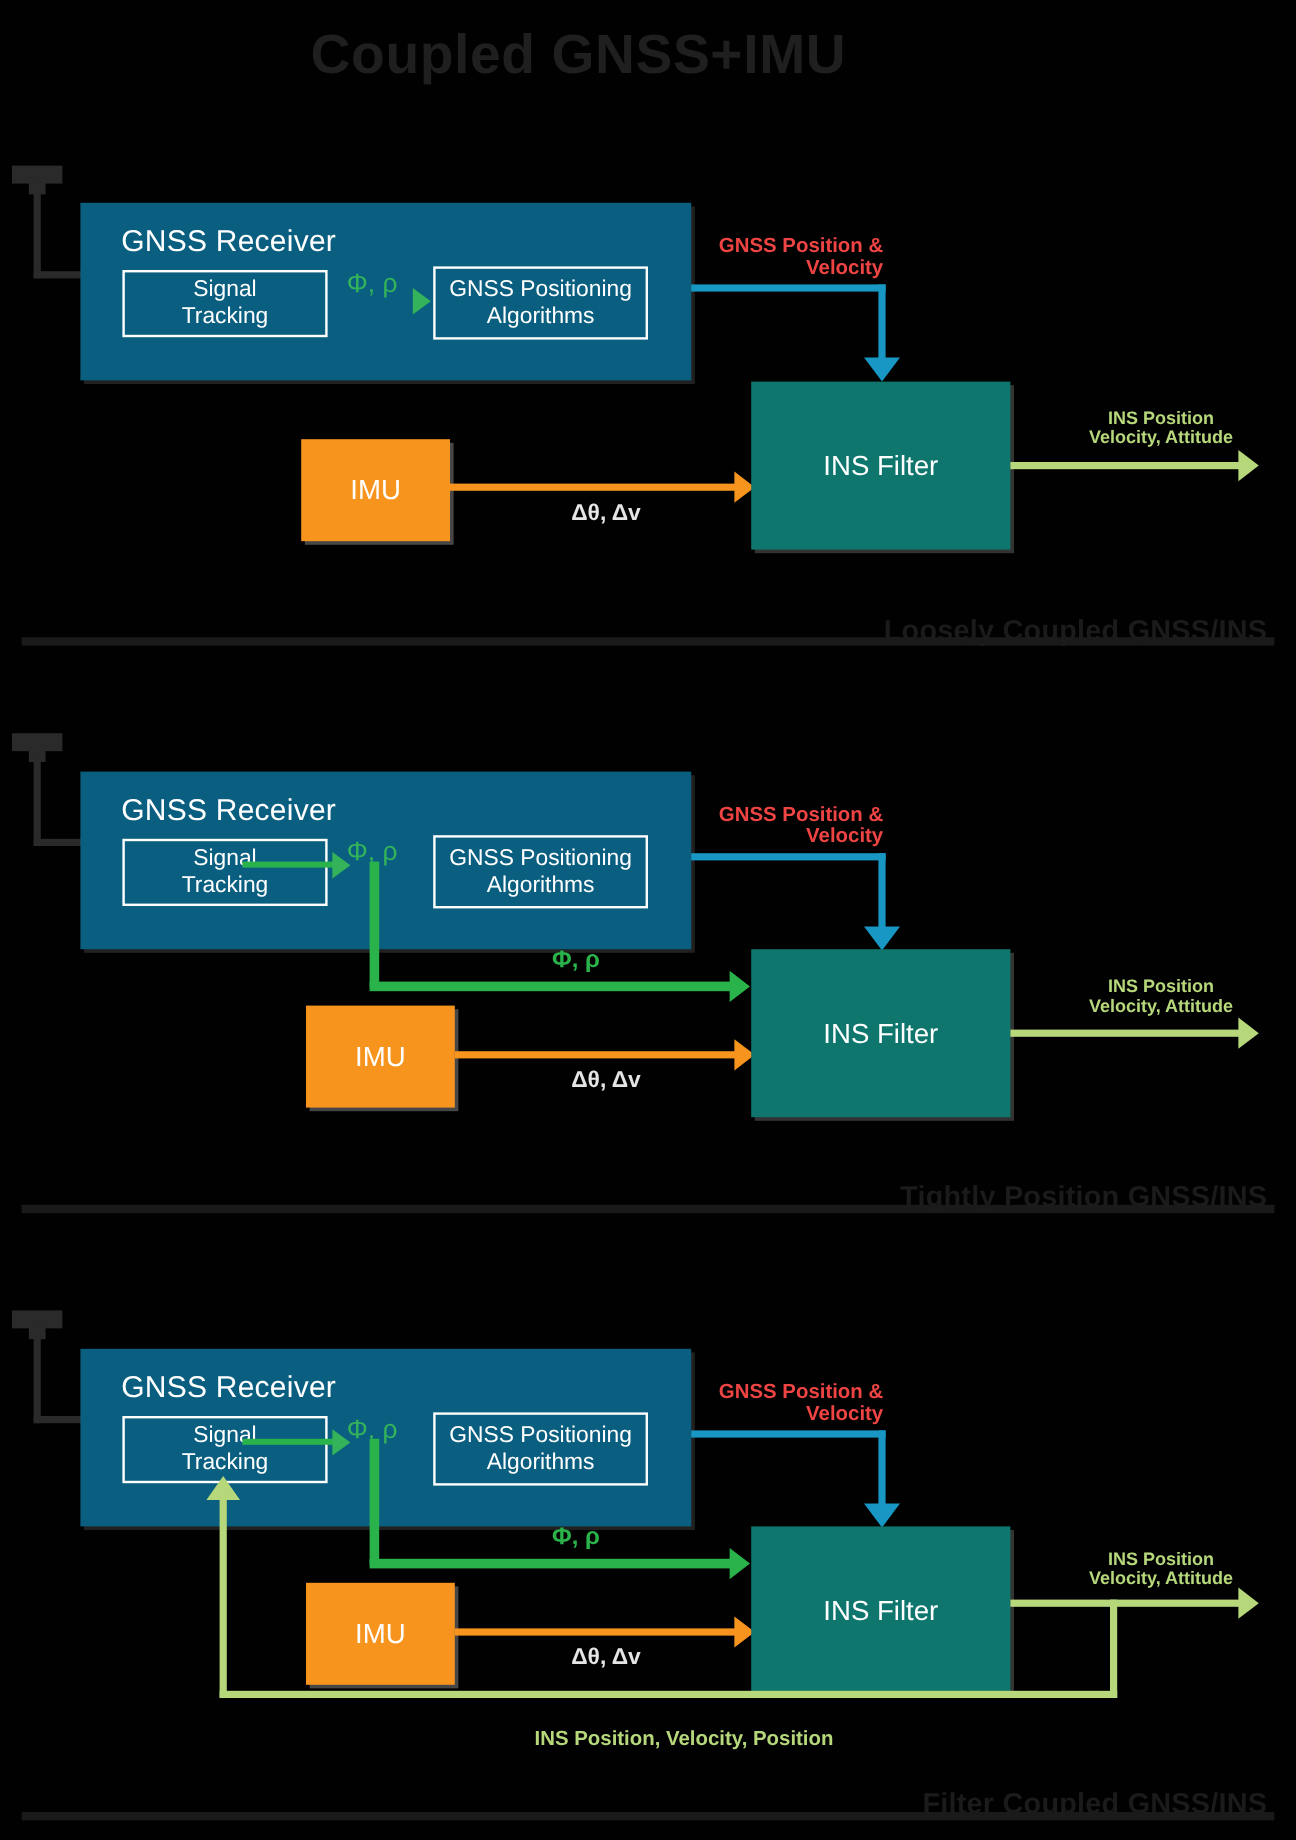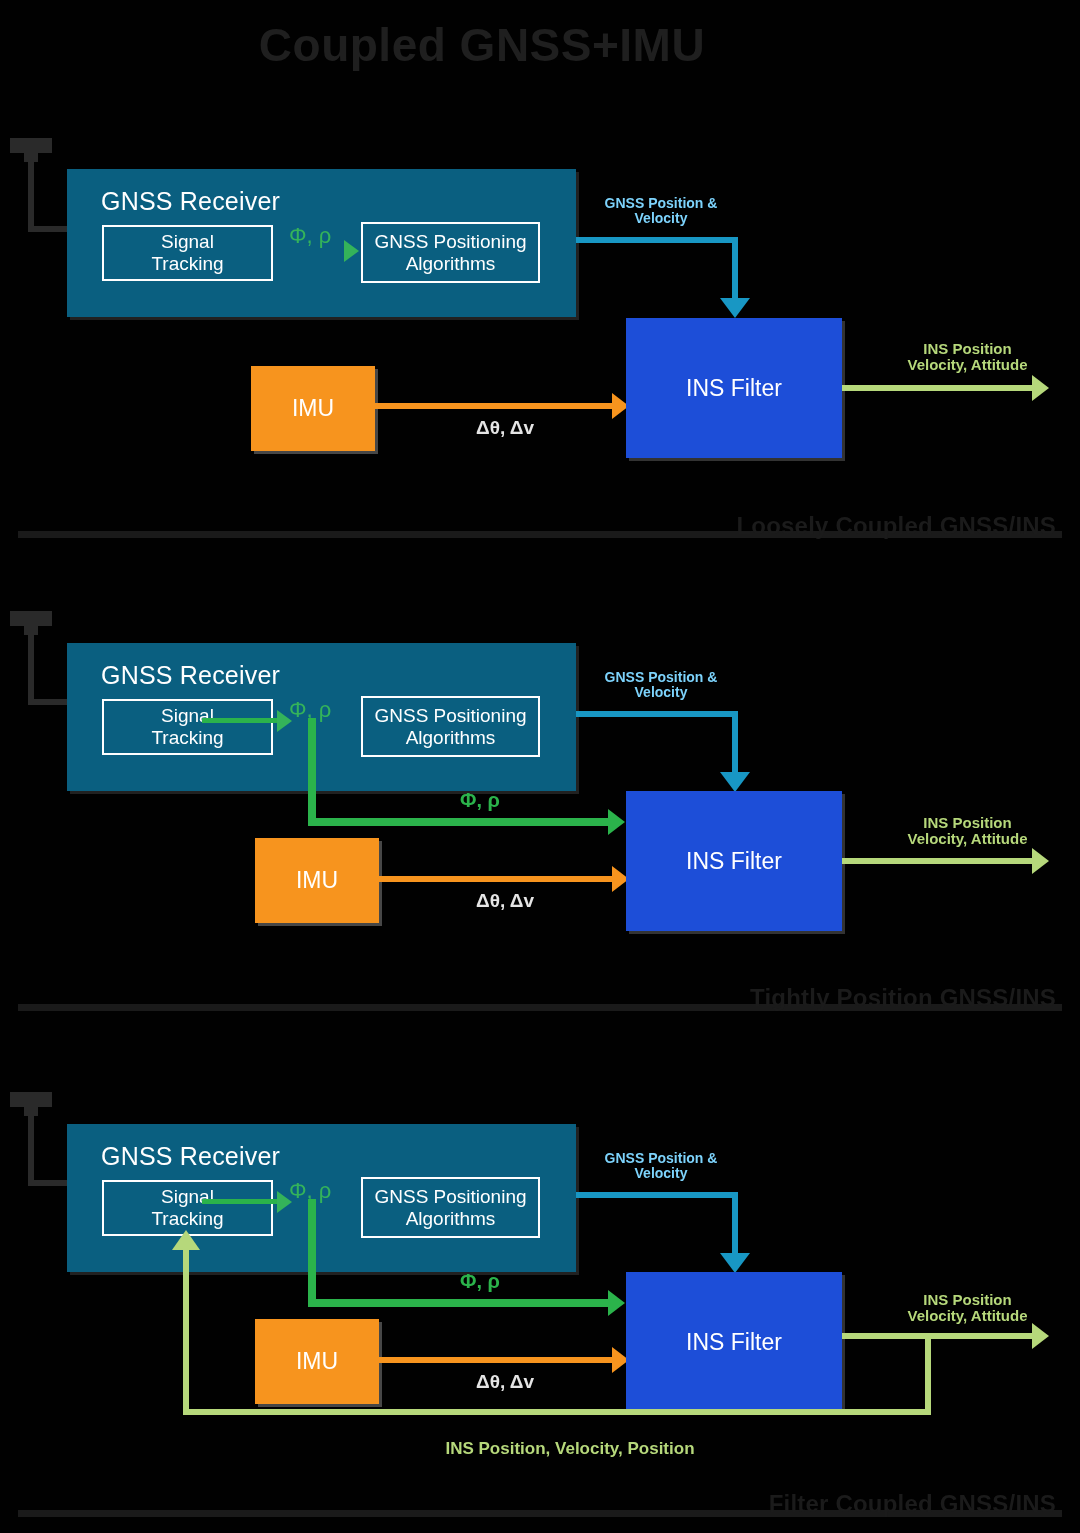--- a/index.html
+++ b/index.html
@@ -32,28 +32,28 @@
     text-align:center;font-size:19px;line-height:1.15;
   }
   .inner-box.faint{border-color:#ffffff;}
 
   .imu-box{
     position:absolute;background:#F7941E;color:#ffffff;
     display:flex;align-items:center;justify-content:center;
     font-size:23px;box-shadow:3px 3px 0 rgba(255,255,255,.28);
   }
   .ins-box{
-    position:absolute;background:#1d4ed8;color:#ffffff;
+    position:absolute;background:#0f766e;color:#ffffff;
     display:flex;align-items:center;justify-content:center;
     font-size:23px;box-shadow:3px 3px 0 rgba(255,255,255,.20);
   }
 
   
   .lab{position:absolute;font-weight:700;line-height:1.05;text-align:center;}
-  .lab-cyan{color:#7dd3fc;font-size:14px;}
+  .lab-cyan{color:#ef4444;font-size:17px;text-align:right;}
   .lab-green-out{color:#B6D87B;font-size:15px;}
   .lab-orange{color:#e5e5e5;font-size:19px;}
   .lab-green{color:#2BB34B;font-size:20px;}
   .phi-label{position:absolute;color:#34b35a;font-size:22px;}
 
   .section-label{
     position:absolute;right:24px;font-size:24px;font-weight:700;color:#1b1b1b;
     text-align:center;letter-spacing:.2px;margin-left:12px;
   }
   .divider{

